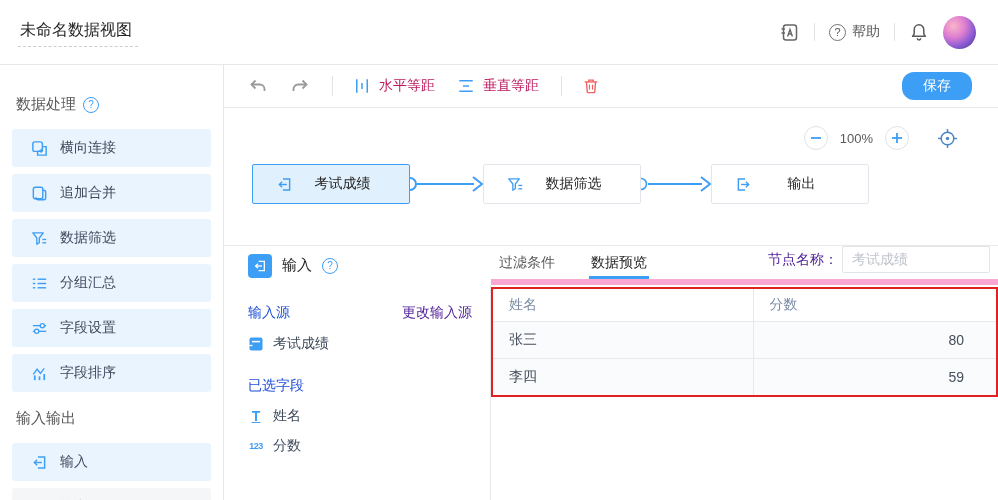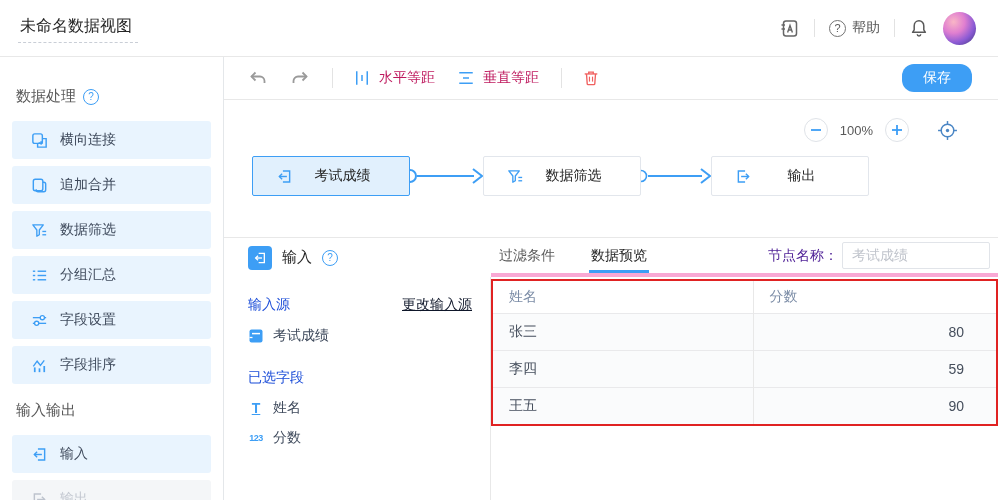--- a/index.html
+++ b/index.html
@@ -1,21 +1,21 @@
 <!DOCTYPE html>
 <html><head>
 <meta charset="utf-8">
 <style>
   * { margin:0; padding:0; box-sizing:border-box; }
   html,body { width:998px; height:500px; overflow:hidden; background:#fff;
     font-family:"Liberation Sans","DejaVu Sans",sans-serif; }
   svg { display:block; }
 
   
-  .topbar { height:57px; border-bottom:1px solid #e8e8e8; display:flex;
+  .topbar { height:65px; border-bottom:1px solid #e8e8e8; display:flex;
     align-items:center; padding:0 22px 0 18px; background:#fff; }
   .doc-title { font-size:16px; color:#262626; padding:2px 6px 5px 2px;
     border-bottom:1px dashed #c9ced6; }
   .topbar-spacer { flex:1; }
   .topbar-right { display:flex; align-items:center; gap:14px; }
   .tb-divider { width:1px; height:18px; background:#e2e2e2; }
   .help-group { display:flex; align-items:center; gap:6px; font-size:14px; color:#595959; cursor:pointer; }
   .q-circle { width:17px; height:17px; border:1.4px solid #737373; border-radius:50%;
     display:flex; align-items:center; justify-content:center; font-size:11px; color:#595959; }
   .avatar { width:33px; height:33px; border-radius:50%;
@@ -63,38 +63,38 @@
   .node .nlabel { flex:1; text-align:center; padding-right:18px; }
   .node.selected { background:#e1f0fd; border:1px solid #3d9ef5; }
 
   
   .panel { flex:1; border-top:1px solid #e8e8e8; display:flex; flex-direction:column; min-height:0; }
   .panel-header { height:39px; display:flex; }
   .ph-left { width:267px; display:flex; align-items:center; gap:10px; padding-left:24px; }
   .chip { width:24px; height:24px; border-radius:4px; background:#3d9ef5;
     display:flex; align-items:center; justify-content:center; }
   .ph-title { font-size:15px; color:#262626; }
-  .ph-right { flex:1; display:flex; align-items:center; border-bottom:4px solid #f9a8d4;
+  .ph-right { flex:1; display:flex; align-items:flex-start; border-bottom:6px solid #f9a8d4;
     padding-left:8px; }
   .tab { font-size:14px; color:#595959; margin-right:36px; height:100%;
     display:flex; align-items:center; position:relative; cursor:pointer; }
   .tab.active { color:#262626; }
   .tab.active::after { content:""; position:absolute; left:-2px; right:-2px; bottom:0;
     height:3px; background:#3d9ef5; }
   .nodename { margin-left:auto; display:flex; align-items:center; margin-right:8px; }
   .nodename label { font-size:14px; color:#4c1d95; margin-right:4px; }
   .nn-input { width:148px; height:27px; border:1px solid #e1e4e9; border-radius:2px;
     font-size:14px; color:#c0c4cc; padding:0 9px; outline:none;
     font-family:"Liberation Sans","DejaVu Sans",sans-serif; }
 
   .panel-body { flex:1; display:flex; min-height:0; }
   .pb-left { width:267px; border-right:1px solid #e8e8e8; padding:19px 18px 0 24px; }
   .src-row { display:flex; align-items:center; justify-content:space-between; }
   .muted { font-size:14px; color:#1d4ed8; }
-  .link { font-size:14px; color:#0f172a; cursor:pointer;text-decoration:underline; }
+  .link { font-size:14px; color:#4c1d95; cursor:pointer; }
   .src-item { display:flex; align-items:center; gap:9px; margin-top:13px;
     font-size:14px; color:#3f4a5c; }
   .fields-title { margin-top:24px; }
   .field-row { display:flex; align-items:center; gap:9px; margin-top:12px;
     font-size:14px; color:#3f4a5c; }
   .t-ic { width:16px; text-align:center; color:#3d9ef5; font-size:14px;
     text-decoration:underline; font-weight:bold; }
   .num-ic { width:16px; text-align:center; color:#3d9ef5; font-size:9px;
     font-weight:bold; letter-spacing:-0.5px; }
 
@@ -395,24 +395,20 @@
               </thead>
               <tbody>
                 <tr>
                   <td>张三</td>
                   <td class="score">80</td>
                 </tr>
                 <tr>
                   <td>李四</td>
                   <td class="score">59</td>
                 </tr>
-                <tr>
-                  <td>王五</td>
-                  <td class="score">90</td>
-                </tr>
               </tbody>
             </table>
           </div>
         </div>
       </div>
     </div>
 
   </div>
 </div>
 

